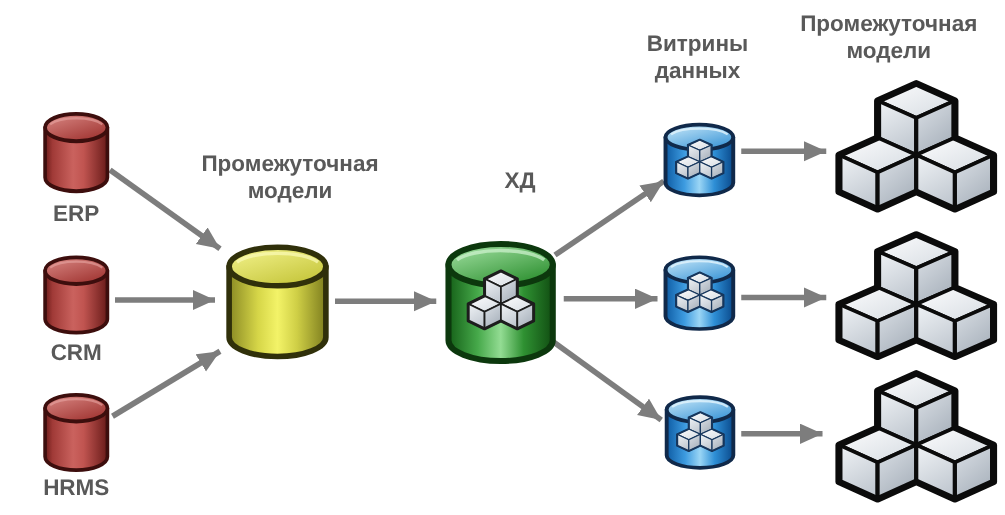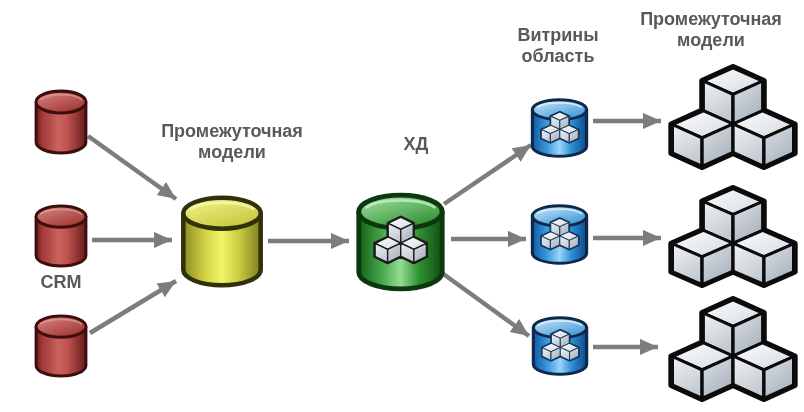--- a/index.html
+++ b/index.html
@@ -133,35 +133,37 @@
     <line x1="444" y1="204" x2="531" y2="145" marker-end="url(#ah)"></line>
     <line x1="451" y1="239" x2="526" y2="239" marker-end="url(#ah)"></line>
     <line x1="442" y1="273" x2="529" y2="336" marker-end="url(#ah)"></line>
     <line x1="593" y1="121" x2="661" y2="121" marker-end="url(#ah)"></line>
     <line x1="593" y1="238" x2="661" y2="238" marker-end="url(#ah)"></line>
     <line x1="593" y1="347" x2="658" y2="347" marker-end="url(#ah)"></line>
   </svg>
 
   <div class="lbl" style="left:146px;top:121px;width:172px">Промежуточная модели</div>
   <div class="lbl" style="left:388px;top:134px;width:56px">ХД</div>
-  <div class="lbl" style="left:508px;top:25px;width:100px">Витрины область</div>
+  <div class="lbl" style="left:508px;top:25px;width:100px">Витрины данных</div>
   <div class="lbl" style="left:624px;top:9px;width:174px">Промежуточная модели</div>
 
   <svg class="icon" style="left:32px;top:87px" width="58" height="70" viewBox="0 0 100 112" preserveAspectRatio="none">
       <use href="#cyl-red"></use>
     </svg>
+  <div class="lbl" style="left:21px;top:161px;width:80px">ERP</div>
 
   <svg class="icon" style="left:32px;top:202px" width="58" height="68" viewBox="0 0 100 112" preserveAspectRatio="none">
       <use href="#cyl-red"></use>
     </svg>
   <div class="lbl" style="left:21px;top:272px;width:80px">CRM</div>
 
   <svg class="icon" style="left:32px;top:312px" width="58" height="68" viewBox="0 0 100 112" preserveAspectRatio="none">
       <use href="#cyl-red"></use>
     </svg>
+  <div class="lbl" style="left:21px;top:380px;width:80px">HRMS</div>
 
   <svg class="icon" style="left:177px;top:192px" width="90" height="99" viewBox="0 0 100 112" preserveAspectRatio="none">
       <use href="#cyl-yellow"></use>
     </svg>
 
   <svg class="icon" style="left:352px;top:189px" width="97" height="106" viewBox="0 0 100 112" preserveAspectRatio="none">
     <use href="#cyl-green"></use>
     <g transform="translate(21,27) scale(0.45)">
         <use href="#sym-cubes" color="#1D1D1D"></use>
       </g>

